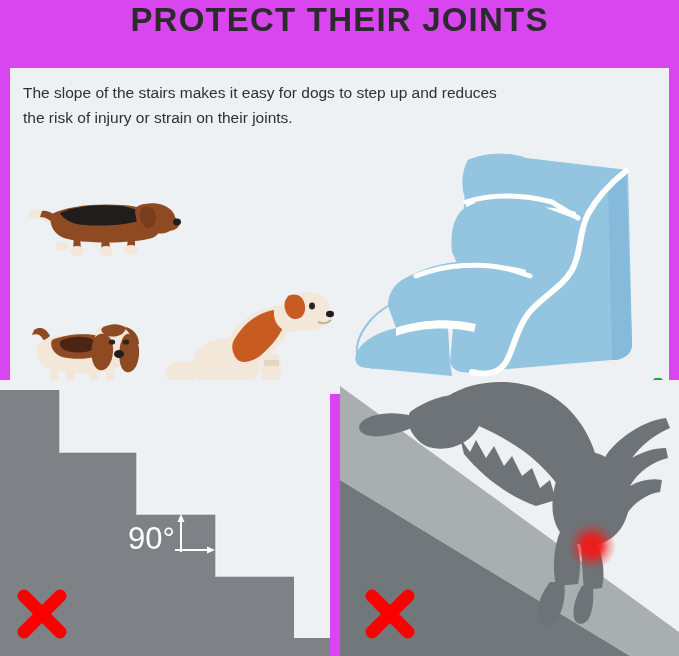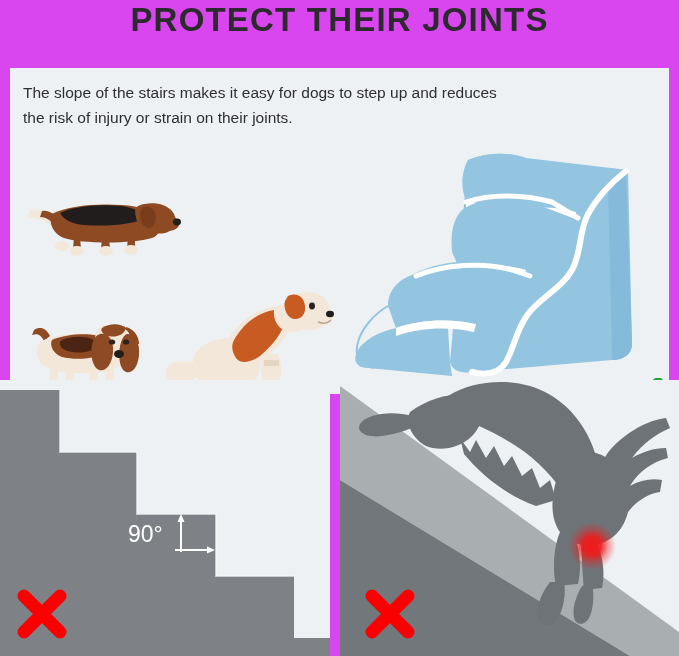--- a/index.html
+++ b/index.html
@@ -111,21 +111,21 @@
   }
   .panel-svg {
     position: absolute;
     left: 0;
     top: 0;
   }
   .angle-label {
     position: absolute;
     left: 128px;
     top: 521px;
-    font-size: 23px;
+    font-size: 31px;
     color: #ffffff;
     letter-spacing: 0px;
     white-space: nowrap;
   }
   .x-mark {
     position: absolute;
     width: 52px;
     height: 52px;
   }
 </style>

